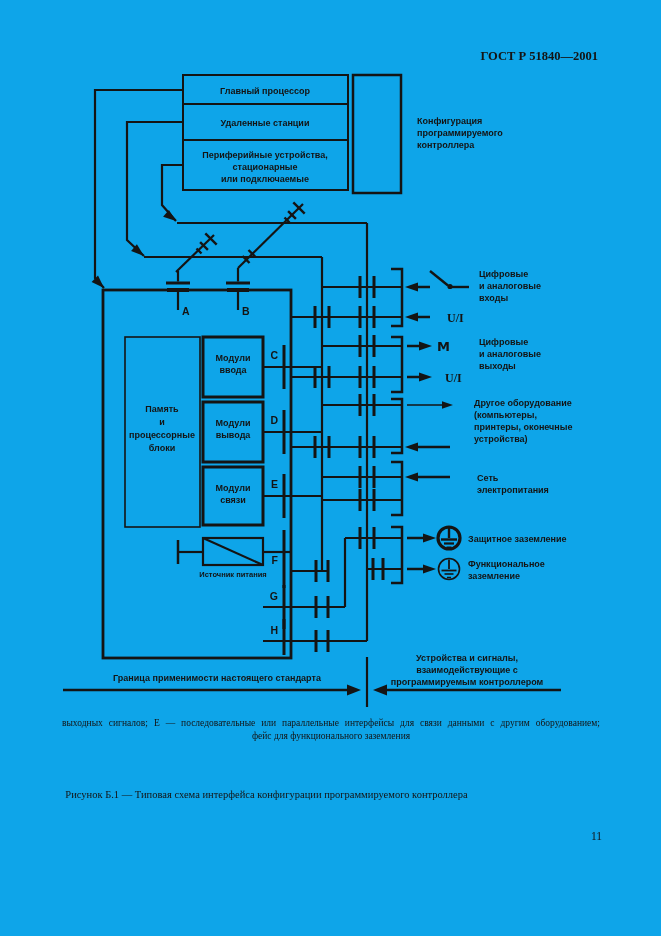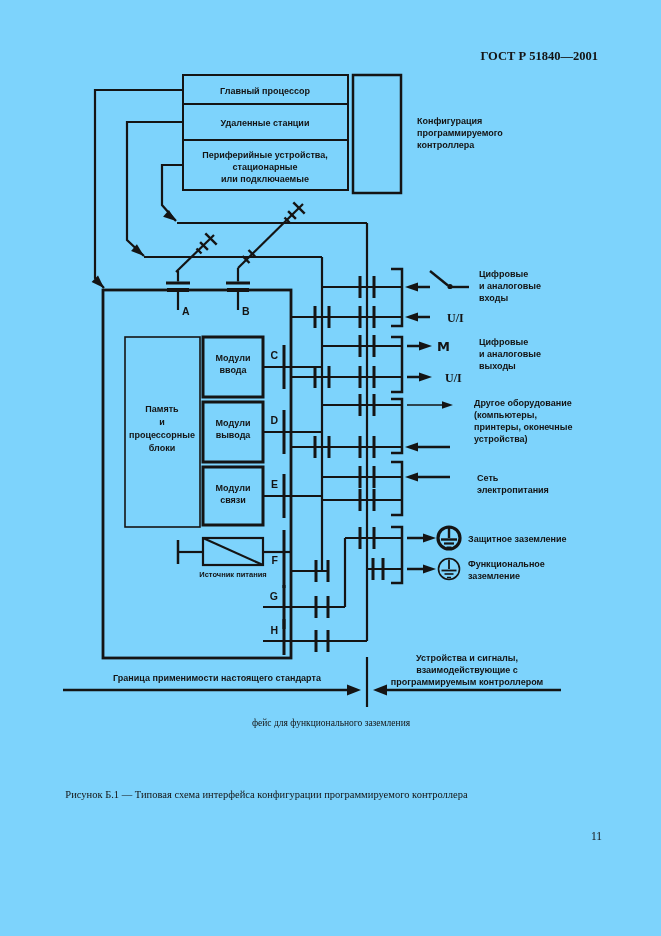--- a/index.html
+++ b/index.html
@@ -1,16 +1,16 @@
 <!DOCTYPE html>
 <html><head>
 <meta charset="utf-8">
 <style>
   html,body{margin:0;padding:0;background:#ffffff;}
-  #page{position:relative;width:661px;height:936px;background:#7dd3fc;overflow:hidden;
+  #page{position:relative;width:661px;height:936px;background:#0ea5e9;overflow:hidden;
         font-family:"Liberation Serif",serif;color:#141414;}
   svg{position:absolute;left:0;top:0;}
   svg text{fill:#141414;}
   .tb9{font:bold 9px "Liberation Sans",sans-serif;}
   .tb7{font:bold 7.5px "Liberation Sans",sans-serif;}
   .tb10{font:bold 10.5px "Liberation Sans",sans-serif;}
   .ser12{font:bold 12px "Liberation Serif",serif;}
   .m13{font:bold 13px "DejaVu Sans",sans-serif;}
   .hdr{font:bold 12.5px "Liberation Serif",serif;}
   .mid{text-anchor:middle;} .end{text-anchor:end;}
@@ -228,18 +228,19 @@
     <path d="M373,690 L387,684.5 L387,695.5 Z" stroke="none"></path>
     <path d="M386,690 H561" stroke-width="2.5" fill="none"></path>
   </g>
   <text class="tb9 mid" x="217" y="681">Граница применимости настоящего стандарта</text>
   <text class="tb9 mid" x="467" y="661">Устройства и сигналы,</text>
   <text class="tb9 mid" x="467" y="673">взаимодействующие с</text>
   <text class="tb9 mid" x="467" y="685">программируемым контроллером</text>
 </svg>
 
   <div id="footnote">
+    <div class="fn-line">выходных сигналов; Е — последовательные или параллельные интерфейсы для связи данными с другим оборудованием;</div>
     <div class="fn-line fn-last">фейс для функционального заземления</div>
   </div>
 
   <div id="caption">Рисунок Б.1 — Типовая схема интерфейса конфигурации программируемого контроллера</div>
   <div id="pagenum">11</div>
 </div>
 
 </body></html>

